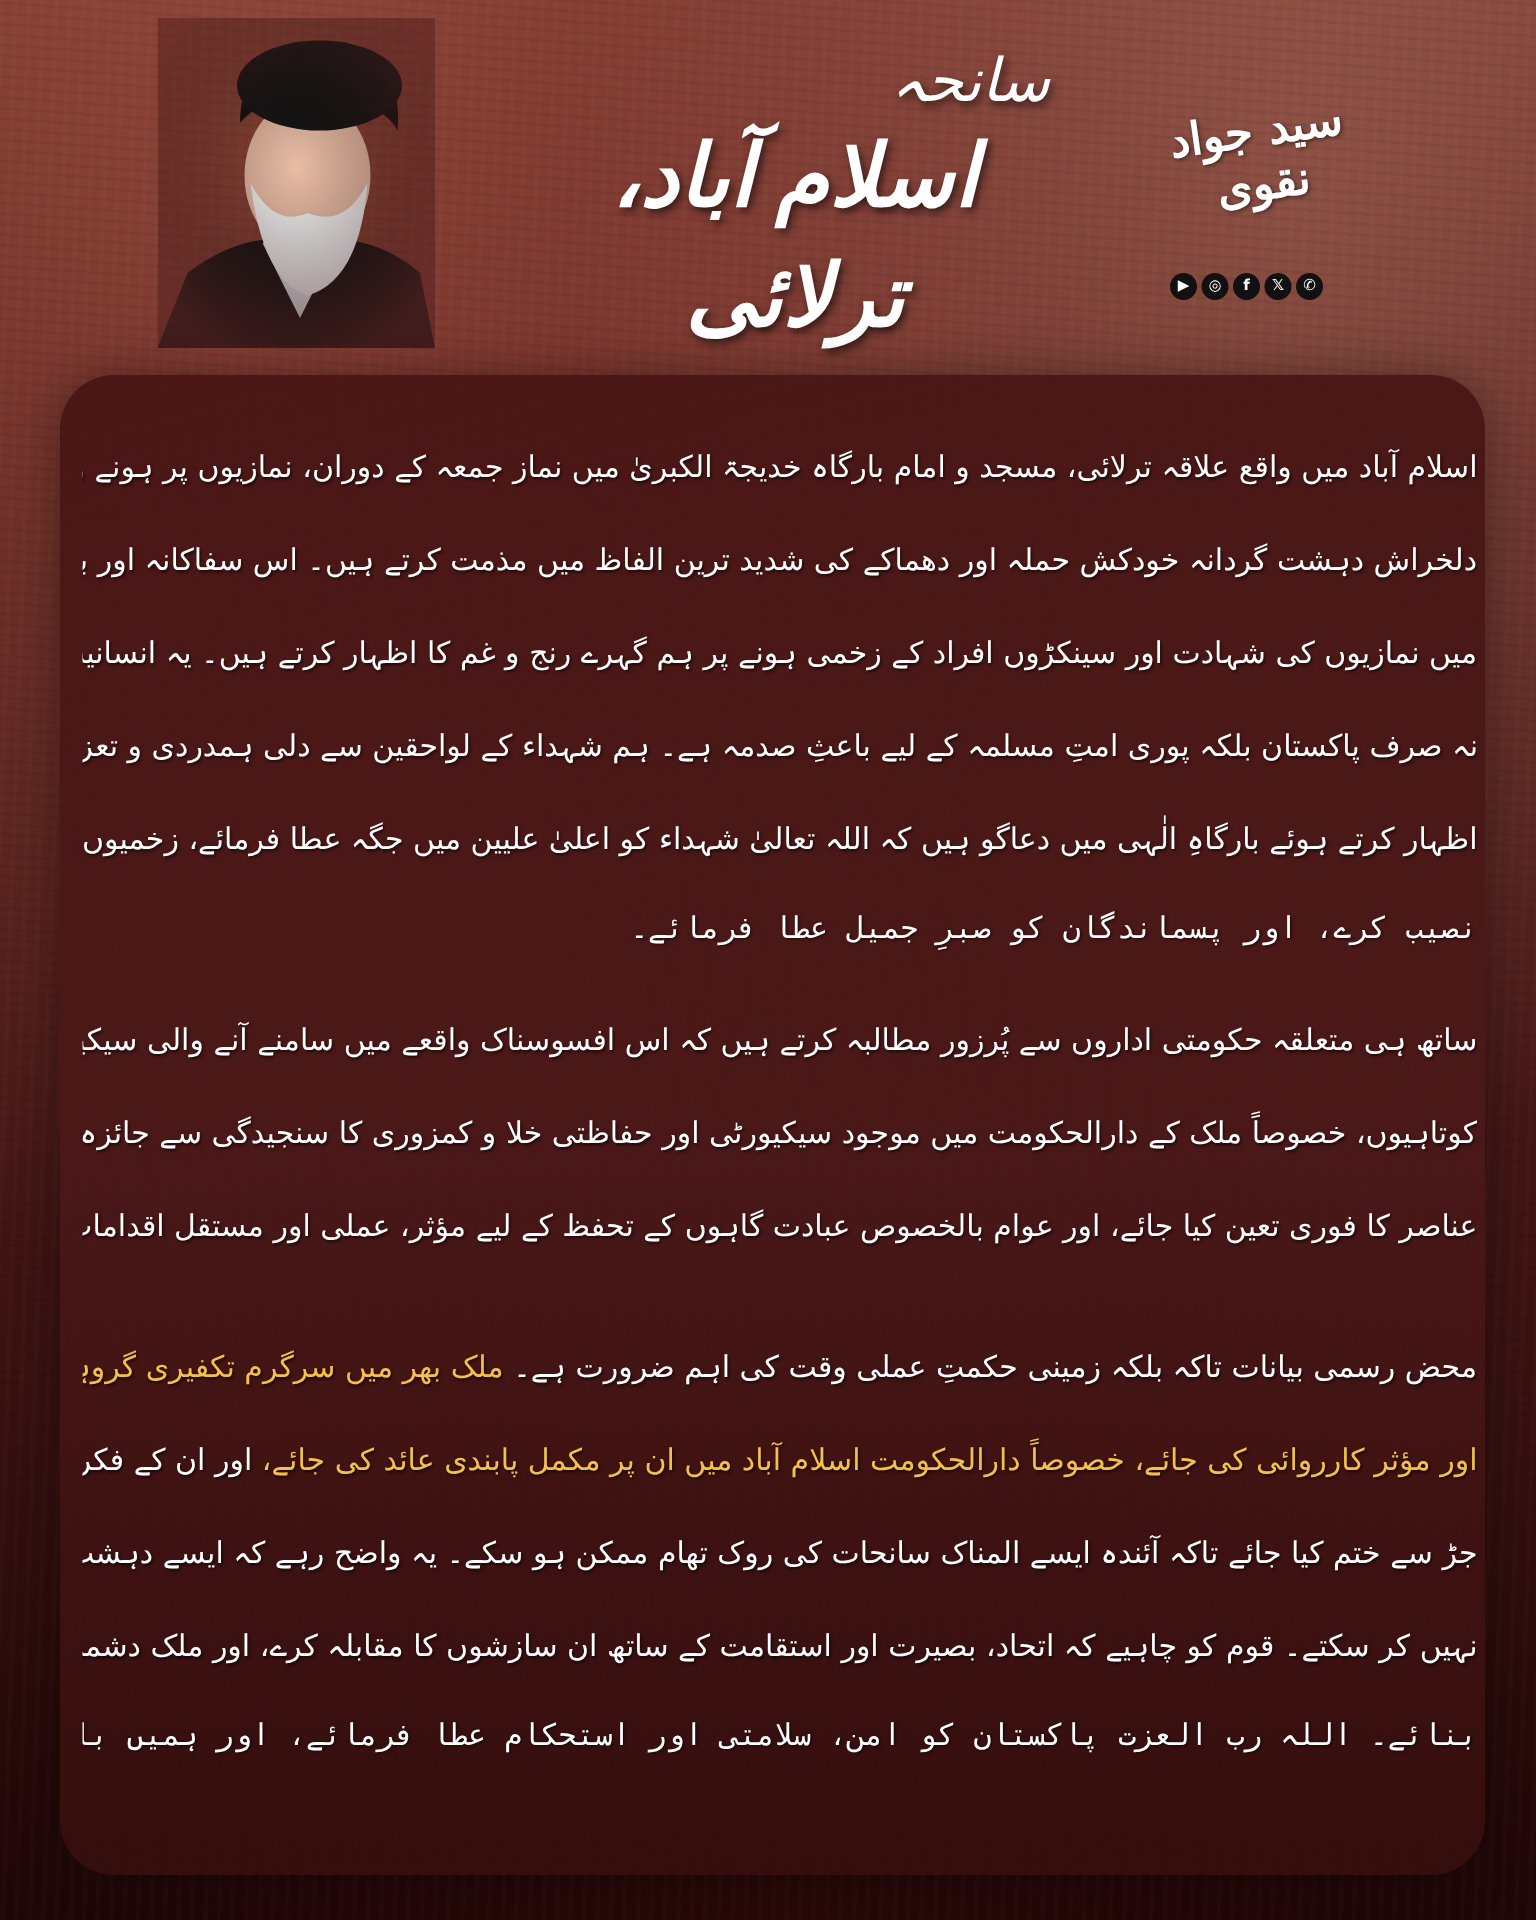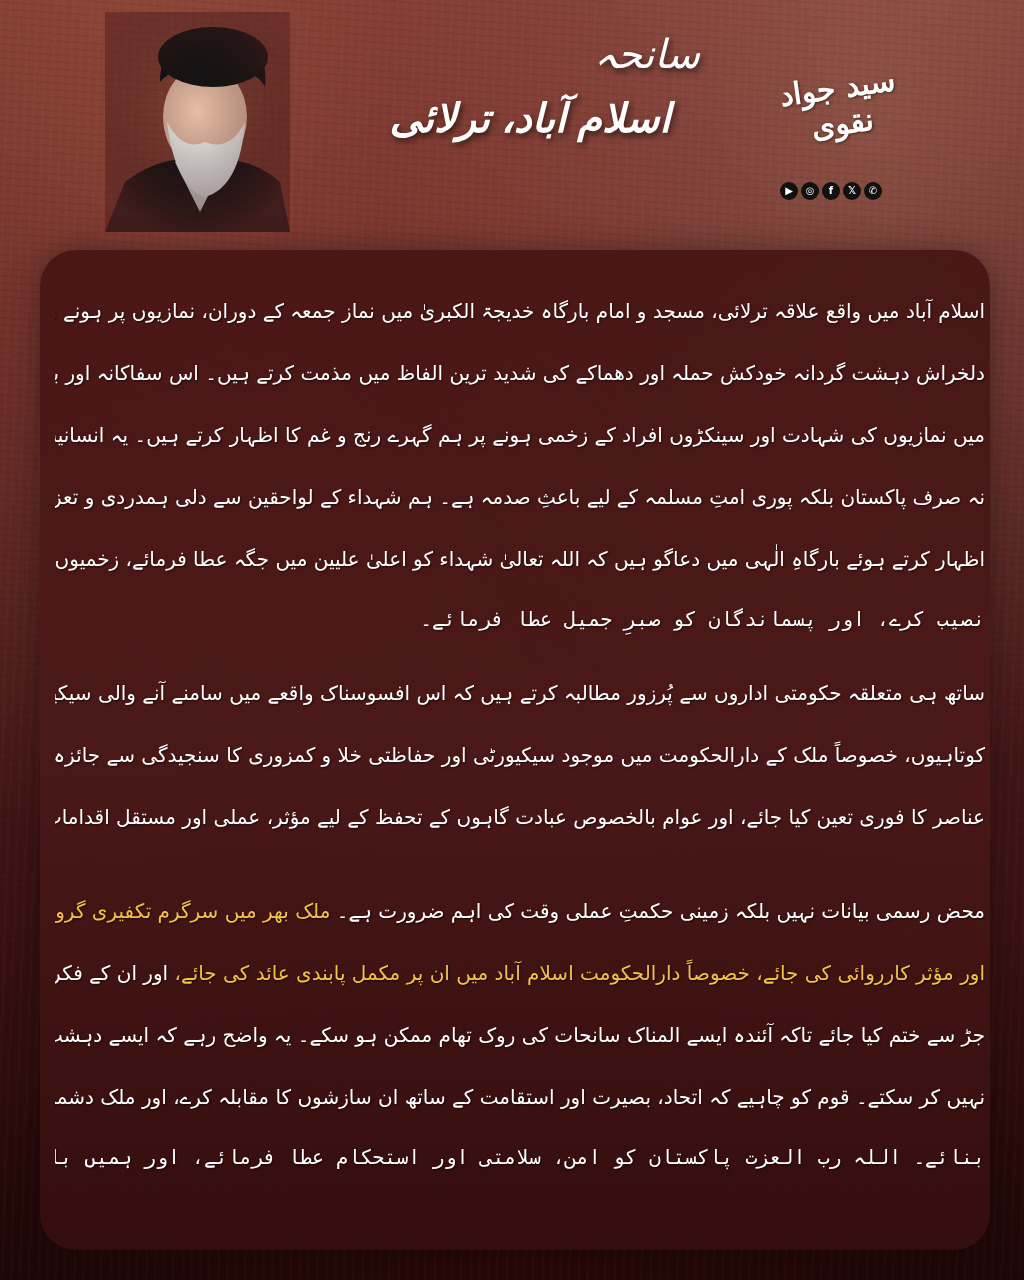--- a/index.html
+++ b/index.html
@@ -20,25 +20,25 @@
       repeating-linear-gradient(92deg, rgba(255,255,255,0.015) 0 3px, transparent 3px 9px),
       repeating-linear-gradient(4deg, rgba(0,0,0,0.05) 0 2px, transparent 2px 7px);
   }
   .portrait {
     position: absolute; left: 105px; top: 12px; width: 185px; height: 220px;
   }
   .portrait svg { width: 100%; height: 100%; }
   .headline {
     position: absolute; left: 330px; top: 30px; width: 400px; height: 200px;
     direction: rtl; text-align: center;
-    font-family: Liberation Sans, sans-serif; font-style: italic;
+    font-family: Liberation Serif, serif; font-style: italic;
     text-shadow: 2px 3px 6px rgba(0,0,0,0.6);
   }
   .headline .sub { display: block; font-size: 40px; line-height: 48px; padding-right: 30px; text-align: right; }
-  .headline .main { display: block; font-size: 40px; line-height: 80px; font-weight: bold; }
+  .headline .main { display: block; font-size: 58px; line-height: 80px; font-weight: bold; }
   .logo {
     position: absolute; left: 770px; top: 30px; width: 140px; height: 150px;
     text-align: center; direction: rtl;
   }
   .logo .calli {
     font-family: "DejaVu Serif", serif; font-size: 30px; font-weight: bold;
     line-height: 36px; color: #fff; transform: rotate(-8deg); margin-top: 40px;
     text-shadow: 1px 1px 3px rgba(0,0,0,0.5);
   }
   .social {
@@ -120,19 +120,19 @@
     <span class="line short">نصیب کرے، اور پسماندگان کو صبرِ جمیل عطا فرمائے۔</span>
   </div>
   <div class="gap1"></div>
   <div class="para">
     <span class="line">ساتھ ہی متعلقہ حکومتی اداروں سے پُرزور مطالبہ کرتے ہیں کہ اس افسوسناک واقعے میں سامنے آنے والی سیکیورٹی</span>
     <span class="line">کوتاہیوں، خصوصاً ملک کے دارالحکومت میں موجود سیکیورٹی اور حفاظتی خلا و کمزوری کا سنجیدگی سے جائزہ لیا جائے، ذمہ دار</span>
     <span class="line">عناصر کا فوری تعین کیا جائے، اور عوام بالخصوص عبادت گاہوں کے تحفظ کے لیے مؤثر، عملی اور مستقل اقدامات کیے جائیں۔</span>
   </div>
   <div class="gap2"></div>
   <div class="para">
-    <span class="line"><span>محض رسمی بیانات نہیں بلکہ زمینی حکمتِ عملی وقت کی اہم ضرورت ہے۔ </span><span class="hl">ملک بھر میں سرگرم تکفیری گروہوں کے خلاف فوری، فیصلہ کن</span></span>
+    <span class="line"><span>محض رسمی بیانات تاکہ بلکہ زمینی حکمتِ عملی وقت کی اہم ضرورت ہے۔ </span><span class="hl">ملک بھر میں سرگرم تکفیری گروہوں کے خلاف فوری، فیصلہ کن</span></span>
     <span class="line"><span class="hl">اور مؤثر کارروائی کی جائے، خصوصاً دارالحکومت اسلام آباد میں ان پر مکمل پابندی عائد کی جائے،</span><span> اور ان کے فکری و عملی نیٹ ورکس کو</span></span>
     <span class="line">جڑ سے ختم کیا جائے تاکہ آئندہ ایسے المناک سانحات کی روک تھام ممکن ہو سکے۔ یہ واضح رہے کہ ایسے دہشت گردانہ حملے ہمارے حوصلے پست</span>
     <span class="line">نہیں کر سکتے۔ قوم کو چاہیے کہ اتحاد، بصیرت اور استقامت کے ساتھ ان سازشوں کا مقابلہ کرے، اور ملک دشمن عناصر کے ناپاک عزائم کو ناکام</span>
     <span class="line short">بنائے۔ اللہ رب العزت پاکستان کو امن، سلامتی اور استحکام عطا فرمائے، اور ہمیں باہمی وحدت کے ساتھ ہر فتنے کا مقابلہ کرنے کی توفیق دے۔</span>
   </div>
 </div>
 
 </body></html>

